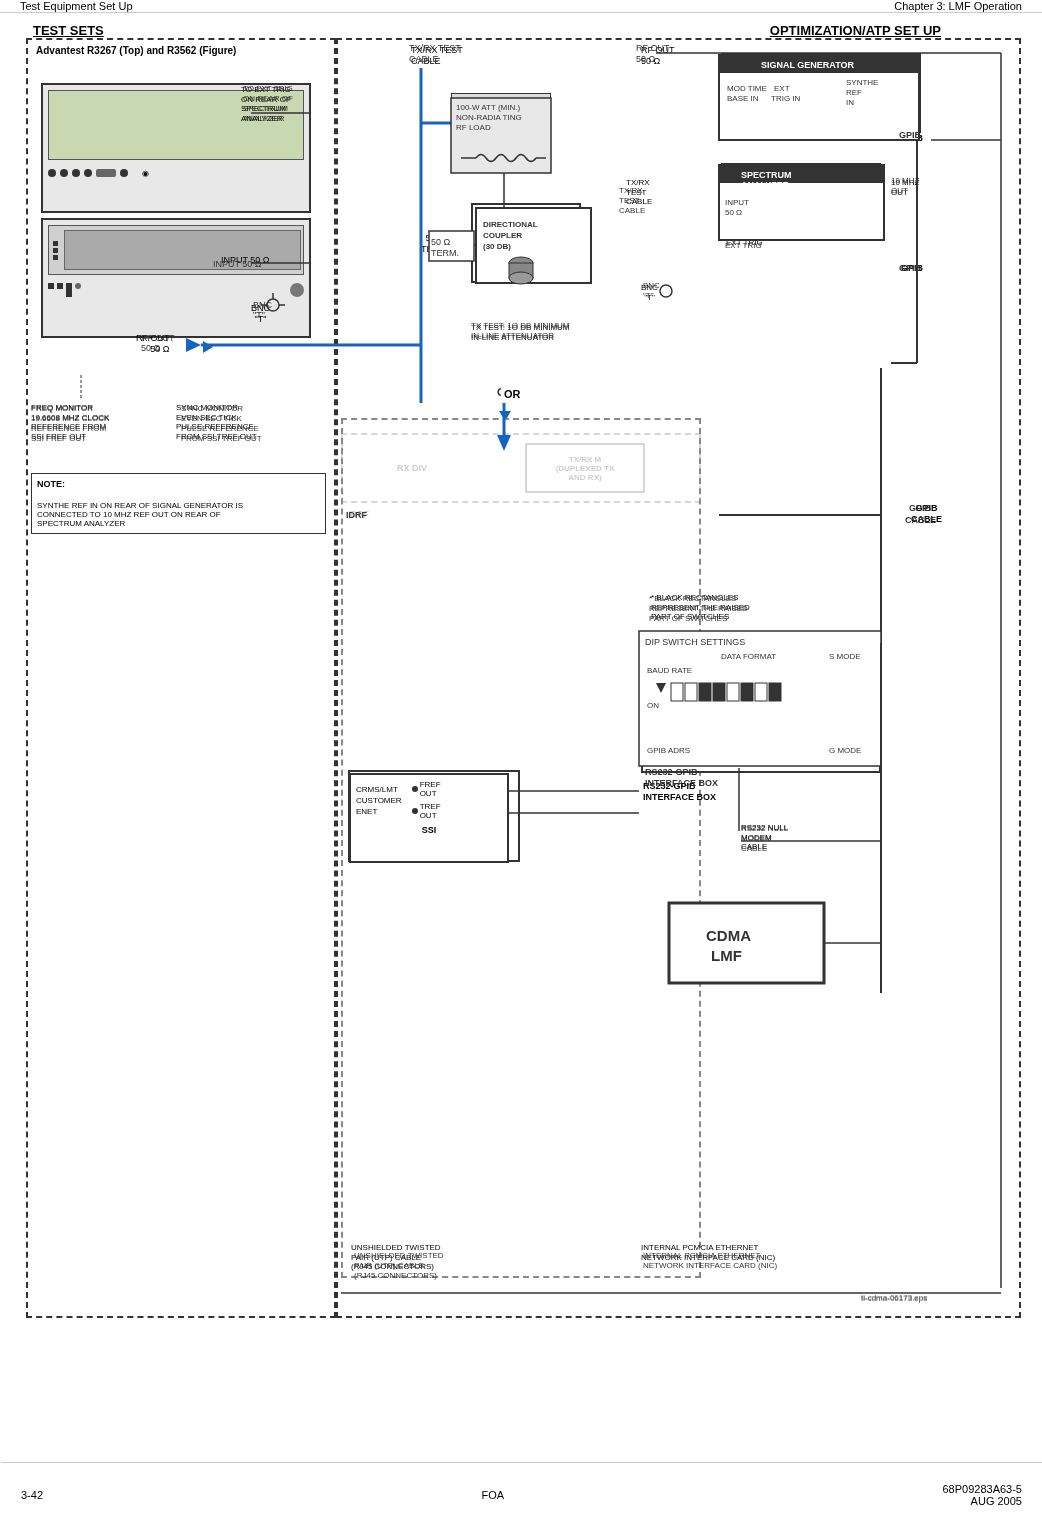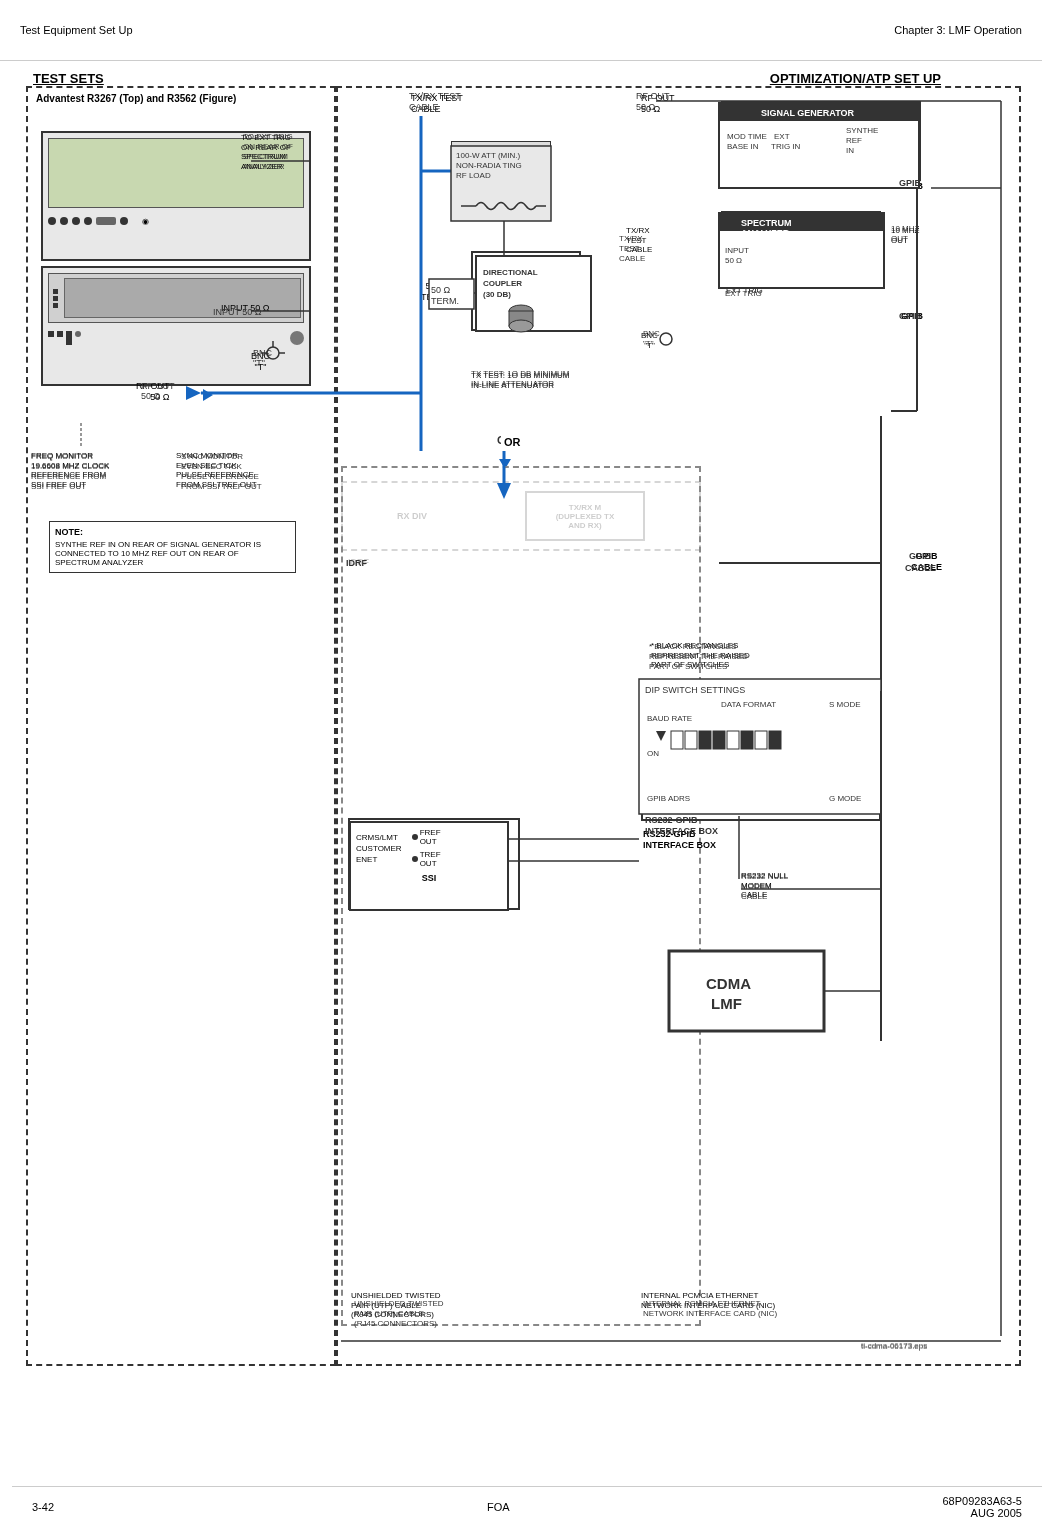--- a/index.html
+++ b/index.html
@@ -7,35 +7,35 @@
       font-family: Arial, Helvetica, sans-serif;
       background: #fff;
       width: 1042px;
       min-height: 1527px;
       position: relative;
       font-size: 11px;
     }
     .page-header {
       display: flex;
       justify-content: space-between;
-      padding: 24px 20px;
+      padding: 0 20px;
       font-size: 11px;
       border-bottom: 1px solid #ccc;
       gap: 24px;
     }
     .page-footer {
       display: flex;
       justify-content: space-between;
       align-items: center;
-      padding: 8px 20px;
+      padding: 20px 20px;
       font-size: 11px;
       border-top: 1px solid #ccc;
       position: absolute;
       bottom: 0;
-      left: 12px;
+      left: 1px;
       right: 0;
     }
     .content-area {
       padding: 10px 20px;
     }
     .figure-title {
       text-align: center;
       font-size: 13px;
       font-weight: bold;
       margin-bottom: 10px;
@@ -186,23 +186,23 @@
     <div class="label-text" style="top:380px; left:10px; font-size:8px; white-space:pre-line;">FREQ MONITOR
 19.6608 MHZ CLOCK
 REFERENCE FROM
 SSI FREF OUT</div>
 
     <div class="label-text" style="top:380px; left:155px; font-size:8px; white-space:pre-line;">SYNC MONITOR
 EVEN SEC TICK
 PULSE REFERENCE
 FROM SSI TREF OUT</div>
 
-    <div class="note-box" style="top:450px; left:28px; width:247px;">
+    <div class="note-box" style="top:450px; left:10px; width:295px;">
       <div style="font-weight:bold; font-size:9px;">NOTE:</div>
-      <div style="font-size:8px; margin-top:3px; white-space:pre-line;">SYNTHE REF IN ON REAR OF SIGNAL GENERATOR IS
+      <div style="font-size:8px; margin-top:12px; white-space:pre-line;">SYNTHE REF IN ON REAR OF SIGNAL GENERATOR IS
 CONNECTED TO 10 MHZ REF OUT ON REAR OF
 SPECTRUM ANALYZER</div>
     </div>
 
     <div class="label-text" style="top:22px; left:390px; font-size:9px; white-space:pre-line;">TX/RX TEST
 CABLE</div>
 
     <div class="label-text" style="top:22px; left:620px; font-size:9px; white-space:pre-line;">RF OUT
 50 Ω</div>
 

